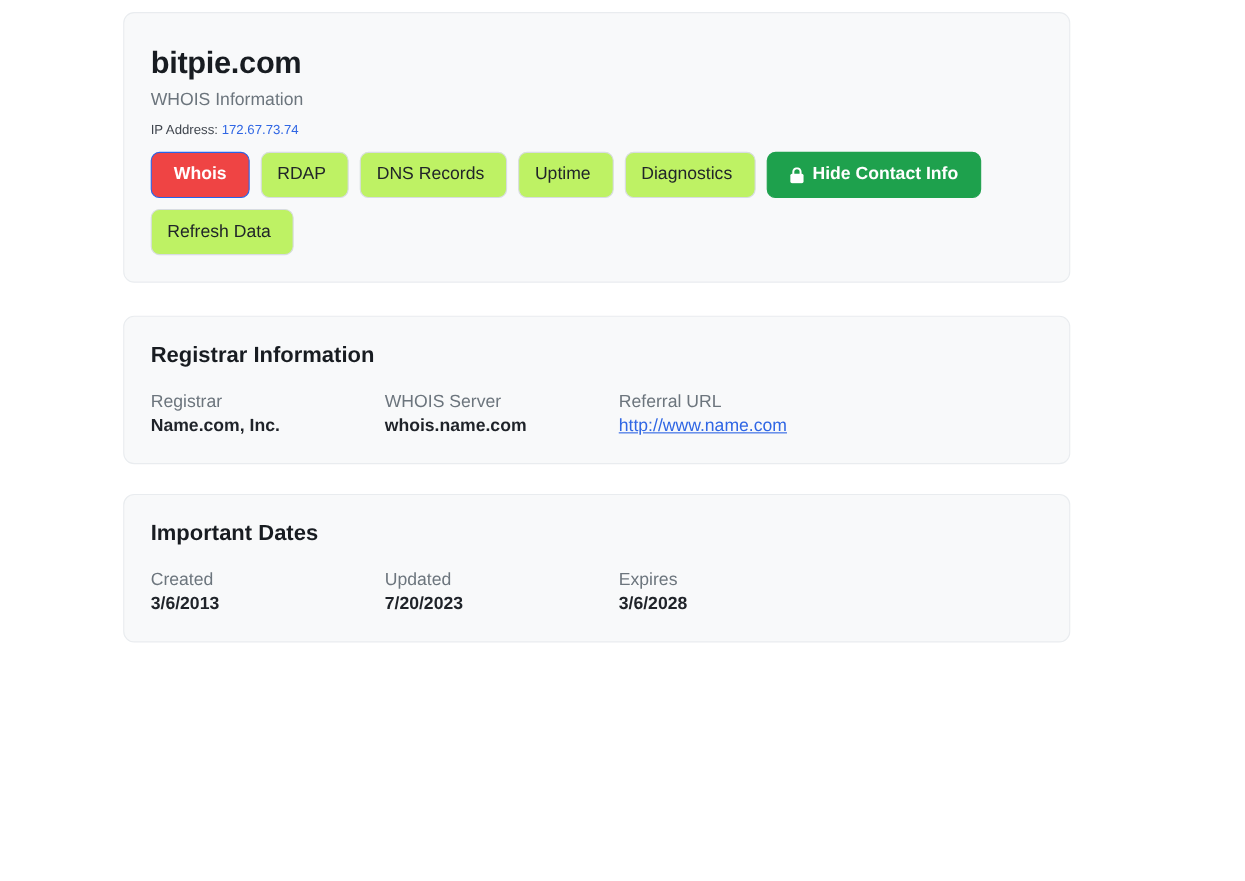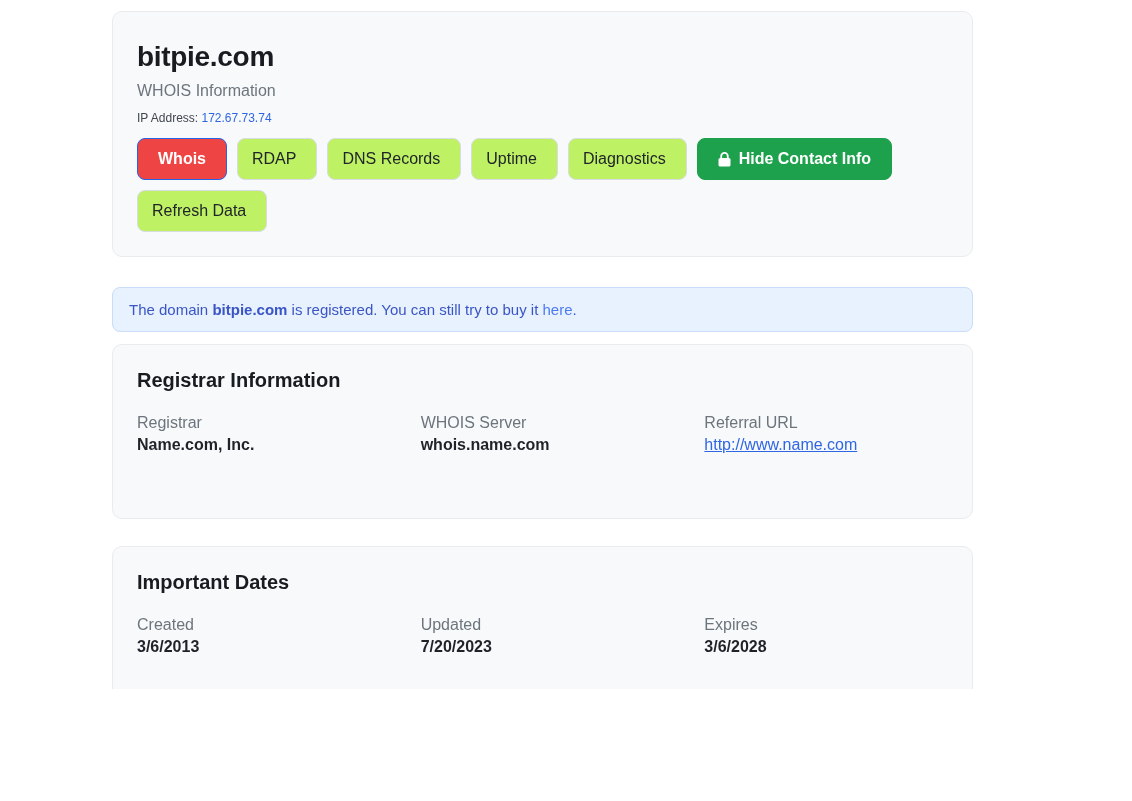--- a/index.html
+++ b/index.html
@@ -100,21 +100,21 @@
   .alert a { color: #4c7bf0; text-decoration: none; }
   .section-card { margin-bottom: 27px; }
   .section-title {
     font-size: 20px;
     font-weight: 700;
     color: #181c21;
     margin-bottom: 22px;
   }
   .field-grid {
     display: grid;
-    grid-template-columns: 1fr 1fr 1fr;
+    grid-template-columns: 1fr 1fr 1fr 1fr;
     row-gap: 22px;
     column-gap: 0;
     gap: 40px;
   }
   .field-label {
     font-size: 16px;
     color: #6c757d;
     margin-bottom: 4px;
   }
   .field-value {
@@ -146,21 +146,20 @@
               <rect x="0.5" y="6" width="12" height="8.5" rx="1.6" fill="#ffffff"></rect>
               <path d="M3.2 6.5 V4.2 a3.3 3.3 0 0 1 6.6 0 V6.5" fill="none" stroke="#ffffff" stroke-width="1.8"></path>
             </svg>
           </span>
           <span>Hide Contact Info</span>
         </button>
         <button class="btn btn-outline">Refresh Data</button>
       </div>
     </section>
 
-    <div class="alert"><span>The domain </span><strong>bitpie.com</strong><span> is registered. You can still try to buy it </span><a href="#">here</a><span>.</span></div>
 
     <section class="card section-card">
       <h2 class="section-title">Registrar Information</h2>
       <div class="field-grid">
         <div class="field">
           <div class="field-label">Registrar</div>
           <div class="field-value">Name.com, Inc.</div>
         </div>
         <div class="field">
           <div class="field-label">WHOIS Server</div>

